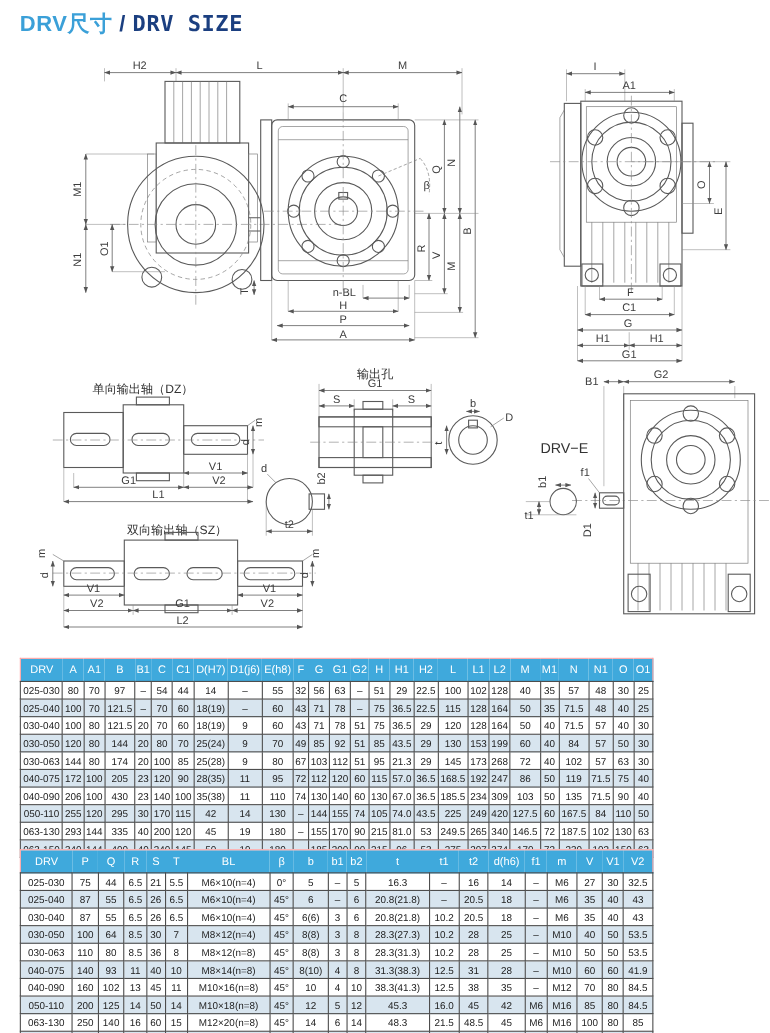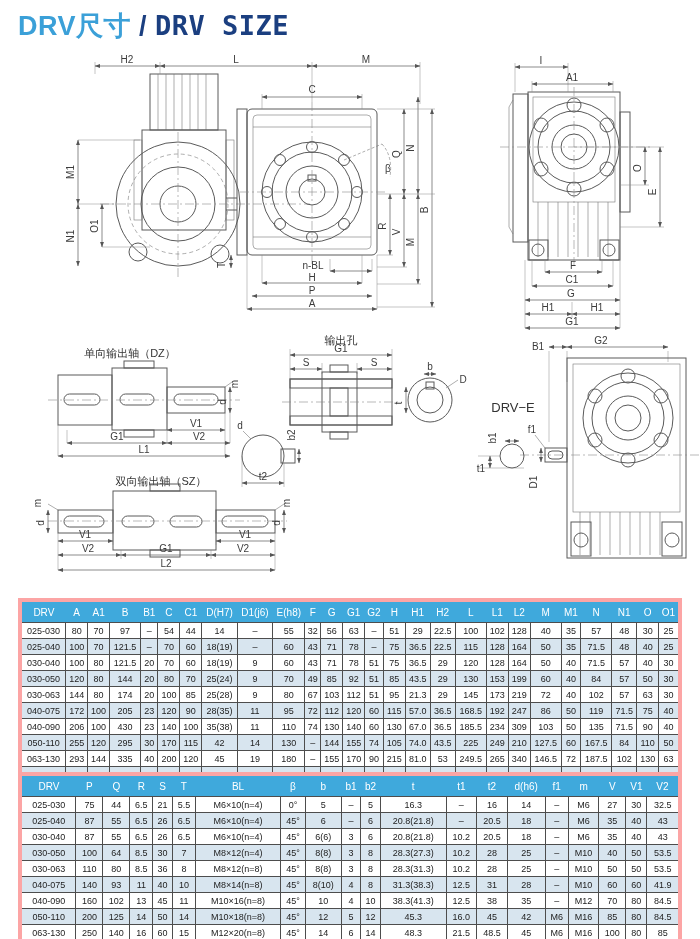--- a/index.html
+++ b/index.html
@@ -1,32 +1,32 @@
 <!DOCTYPE html>
 <html><head>
 <meta charset="utf-8">
 <style>
   html,body{margin:0;padding:0;background:#fff;}
   .page{position:relative;width:700px;height:939px;background:#fff;overflow:hidden;
         font-family:"Liberation Sans",sans-serif;}
-  .title{position:absolute;left:18px;top:8px;font-size:27px;font-weight:bold;letter-spacing:.5px;}
+  .title{position:absolute;left:18px;top:8px;font-size:20px;font-weight:bold;letter-spacing:.5px;}
   .title .zh{color:#3ba0d8;}
   .title .sep{color:#1b3f80;}
   .title .en{color:#1b3f80;font-family:"DejaVu Sans Mono","Liberation Mono",monospace;font-weight:bold;}
   .drawings{position:absolute;left:0;top:52px;width:700px;height:542px;}
   svg text{font-family:"Liberation Sans",sans-serif;}
   .dlbl{font-size:10px;fill:#3c3c3c;}
   .dttl{font-size:11px;fill:#333;}
   .ln{fill:none;stroke:#5a5a5a;stroke-width:1;}
   .lt{fill:none;stroke:#777;stroke-width:.6;}
   .cl{fill:none;stroke:#8a8a8a;stroke-width:.6;stroke-dasharray:9 3 2 3;}
   .dim{stroke:#5a5a5a;stroke-width:.7;fill:none;}
   .ext{stroke:#8a8a8a;stroke-width:.5;}
-  table{border-collapse:collapse;width:664px;font-size:9px;color:#222;background:#fff;
-        border:4px solid #fca5a5;table-layout:auto;}
+  table{border-collapse:collapse;width:576px;font-size:9px;color:#222;background:#fff;
+        border:1px solid #fca5a5;table-layout:auto;}
   th{background:#3fa9dc;color:#fff;font-weight:normal;font-size:10px;height:20px;padding:0 1px;white-space:nowrap;}
   td{border:1px solid #4d4d4d;text-align:center;height:15px;padding:0 1px;white-space:nowrap;}
   tbody tr:nth-child(even) td{background:#d8e5ef;}
   .tbl1{position:absolute;left:18px;top:598px;}
   .tbl2{position:absolute;left:18px;top:772px;}
 </style>
 </head>
 <body>
 
 <div class="page">
@@ -488,21 +488,21 @@
           <td>80</td>
           <td>67</td>
           <td>103</td>
           <td>112</td>
           <td>51</td>
           <td>95</td>
           <td>21.3</td>
           <td>29</td>
           <td>145</td>
           <td>173</td>
-          <td>219</td>
+          <td>268</td>
           <td>72</td>
           <td>40</td>
           <td>102</td>
           <td>57</td>
           <td>63</td>
           <td>30</td>
         </tr>
         <tr>
           <td>040-075</td>
           <td>172</td>
@@ -572,21 +572,21 @@
           <td>130</td>
           <td>–</td>
           <td>144</td>
           <td>155</td>
           <td>74</td>
           <td>105</td>
           <td>74.0</td>
           <td>43.5</td>
           <td>225</td>
           <td>249</td>
-          <td>210</td>
+          <td>420</td>
           <td>127.5</td>
           <td>60</td>
           <td>167.5</td>
           <td>84</td>
           <td>110</td>
           <td>50</td>
         </tr>
         <tr>
           <td>063-130</td>
           <td>293</td>

